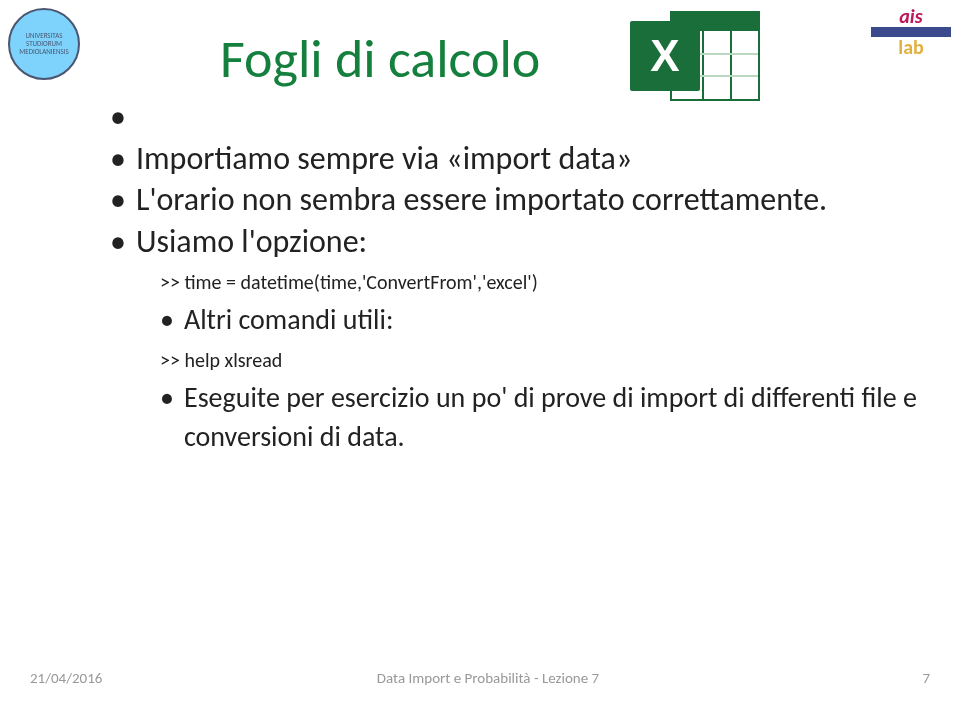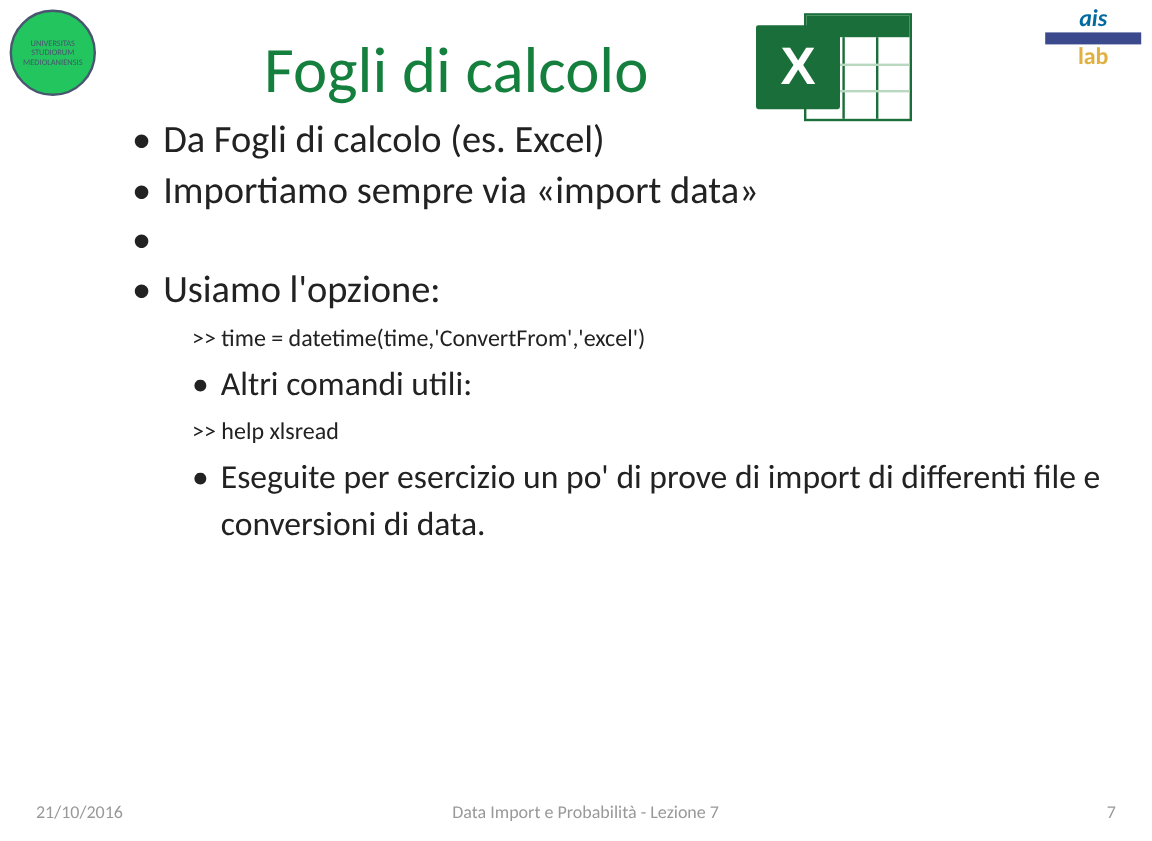--- a/index.html
+++ b/index.html
@@ -18,21 +18,21 @@
     padding: 20px 40px 0 90px;
   }
   .logo-left {
     position: absolute;
     left: 8px;
     top: 8px;
     width: 72px;
     height: 72px;
     border-radius: 50%;
     border: 2px solid #4a5570;
-    background: #22c55e;
+    background: #7dd3fc;
     display: flex;
     align-items: center;
     justify-content: center;
     font-size: 7px;
     color: #4a5570;
     text-align: center;
     line-height: 1.1;
   }
   .logo-right {
     position: absolute;
@@ -41,21 +41,21 @@
     width: 78px;
     height: 56px;
     display: flex;
     flex-direction: column;
     align-items: center;
   }
   .logo-right-text {
     font-size: 20px;
     font-weight: bold;
     font-style: italic;
-    color: #0369a1;
+    color: #be185d;
     line-height: 0.85;
     text-align: center;
   }
   .logo-right-bar {
     width: 80px;
     height: 10px;
     background: #3a4a8c;
     margin-top: 2px;
   }
   .logo-right-under {
@@ -193,30 +193,30 @@
     </div>
     <div class="excel-x">X</div>
   </div>
 
   <div class="title">Fogli di calcolo</div>
 
   <div class="content">
 
     <div class="bullet-1">
       <span class="dot">•</span>
-      <span>Da Fogli di calcolo (es. Excel)</span>
     </div>
 
     <div class="bullet-1">
       <span class="dot">•</span>
       <span>Importiamo sempre via «import data»</span>
     </div>
 
     <div class="bullet-1">
       <span class="dot">•</span>
+      <span>L'orario non sembra essere importato correttamente.</span>
     </div>
 
     <div class="bullet-1">
       <span class="dot">•</span>
       <span>Usiamo l'opzione:</span>
     </div>
 
     <div class="code-line">&gt;&gt; time = datetime(time,'ConvertFrom','excel')</div>
 
     <div class="bullet-2">
@@ -227,18 +227,18 @@
     <div class="code-line">&gt;&gt; help xlsread</div>
 
     <div class="bullet-2">
       <span class="dot">•</span>
       <span>Eseguite per esercizio un po' di prove di import di differenti file e conversioni di data.</span>
     </div>
 
   </div>
 
   <div class="footer">
-    <span>21/10/2016</span>
+    <span>21/04/2016</span>
     <span class="footer-center">Data Import e Probabilità - Lezione 7</span>
     <span>7</span>
   </div>
 
 </div>
 
 </body></html>

